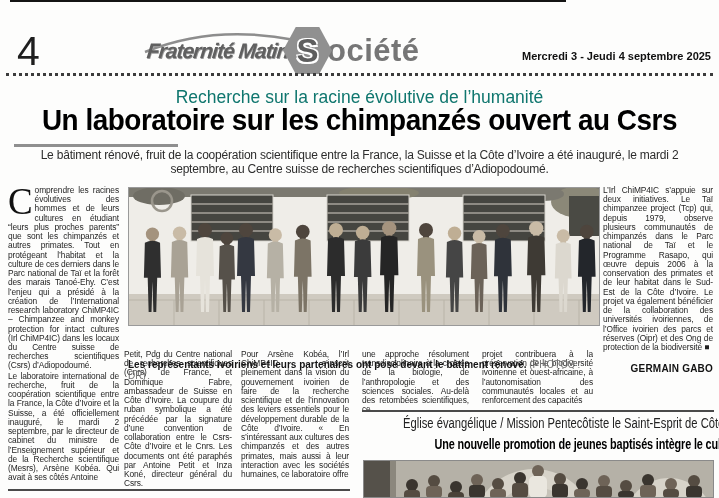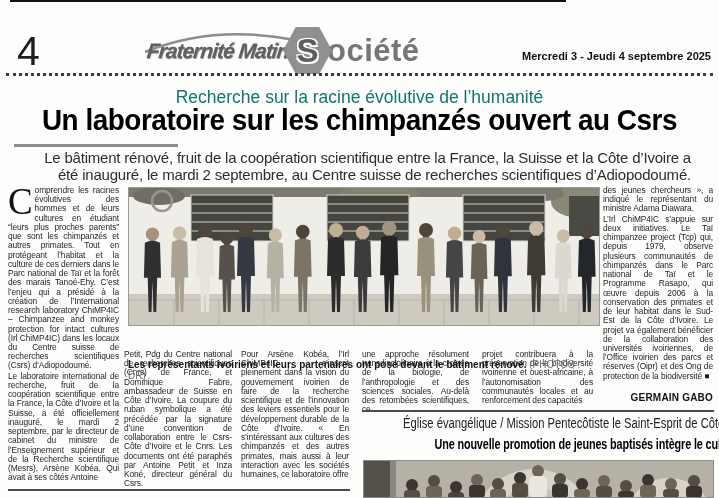--- a/index.html
+++ b/index.html
@@ -36,22 +36,22 @@
 
   
   .kicker { top:87px; left:0; width:719px; text-align:center; font-size:17.5px; color:#0f766e; }
   .main-title-wrap { top:103px; left:0; width:719px; text-align:center; white-space:nowrap; }
   .main-title {
     display:inline-block; font-size:30px; font-weight:bold; color:#000;
     letter-spacing:-0.5px; transform:scaleX(0.93); transform-origin:center;
   }
   .title-underline { top:144px; left:14px; width:164px; height:3px; background:#8f8f8f; }
   .deck {
-    top:149px; left:28px; width:663px; text-align:right;
-    font-size:15px; line-height:1.15; color:#2d2d2d; letter-spacing:-0.2px;
+    top:149px; left:28px; width:663px; text-align:center;
+    font-size:12px; line-height:1.15; color:#2d2d2d; letter-spacing:-0.2px;
   }
 
   
   .body-col {
     font-size:8.4px; line-height:1.1; text-align:justify; color:#1f1f1f;
     overflow:hidden; letter-spacing:-0.1px;
   }
   .body-col p { margin-bottom:1px; }
   .dropcap {
     float:left; font-family:"Liberation Serif", serif; font-size:37px; line-height:0.78;
@@ -126,21 +126,20 @@
 
 <div class="abs body-col" style="left:362px; top:350px; width:107px; height:60px;">
   <p>une approche résolument transdisciplinaire à la croisée de la biologie, de l’anthropologie et des sciences sociales. Au-delà des retombées scientifiques, ce</p>
 </div>
 
 <div class="abs body-col" style="left:482px; top:350px; width:111px; height:60px;">
   <p>projet contribuera à la préservation de la biodiversité ivoirienne et ouest-africaine, à l’autonomisation des communautés locales et au renforcement des capacités</p>
 </div>
 
 <div class="abs body-col" style="left:603px; top:186px; width:110px; height:222px;">
-  <p>des jeunes chercheurs », a indiqué le représentant du ministre Adama Diawara.</p>
   <p>L’Irl ChiMP4IC s’appuie sur deux initiatives. Le Taï chimpanzee project (Tcp) qui, depuis 1979, observe plusieurs communautés de chimpanzés dans le Parc national de Taï et le Programme Rasapo, qui œuvre depuis 2006 à la conservation des primates et de leur habitat dans le Sud-Est de la Côte d’Ivoire. Le projet va également bénéficier de la collaboration des universités ivoiriennes, de l’Office ivoirien des parcs et réserves (Oipr) et des Ong de protection de la biodiversité ■</p>
   <div class="byline">GERMAIN GABO</div>
 </div>
 
 <div class="abs photo-main">
   <svg width="470" height="137" viewBox="0 0 470 137">
     <defs>
       <g id="pg">
         <circle class="skin" cx="11" cy="8" r="7"></circle>
         <rect class="skin" x="8" y="13" width="6" height="5"></rect>

